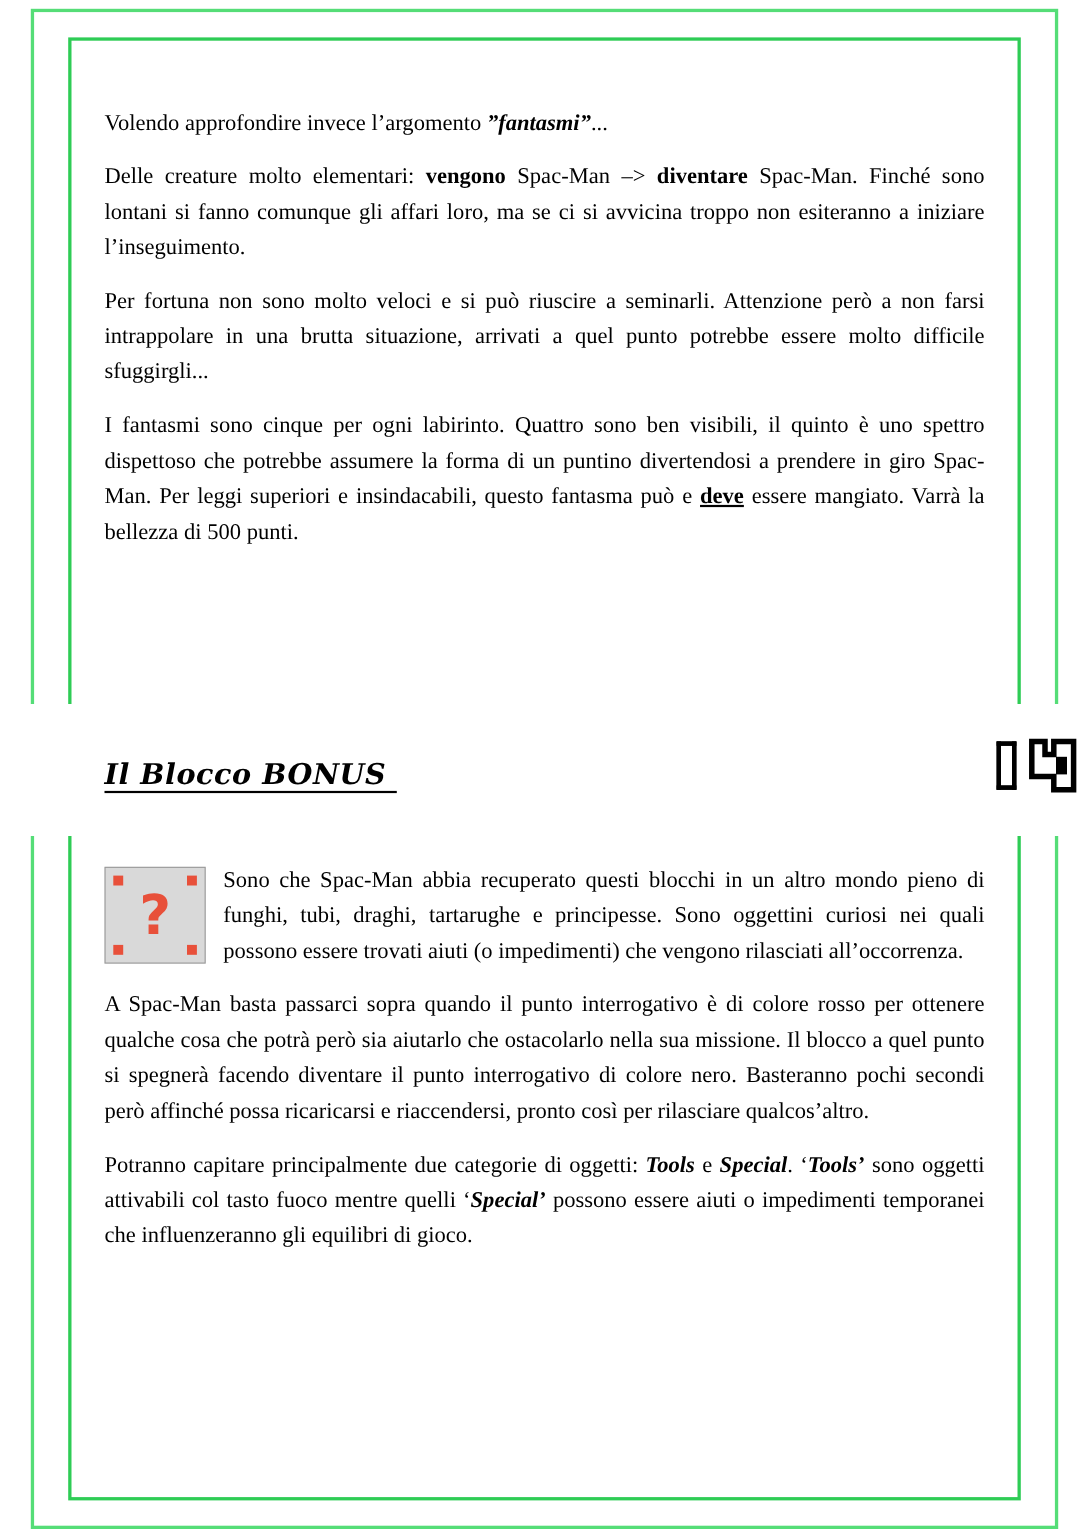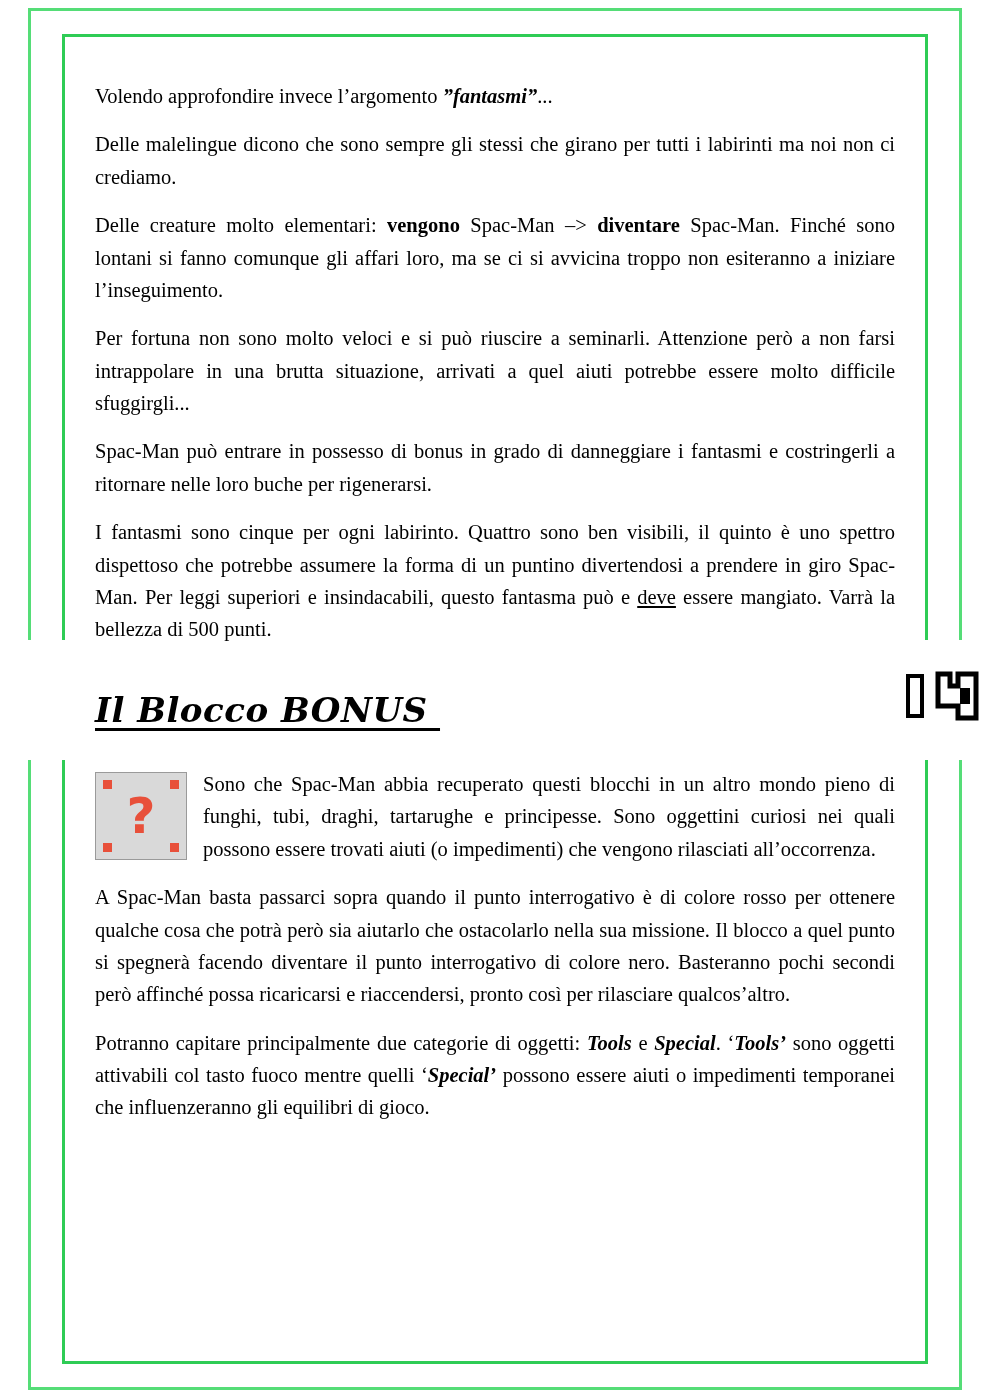--- a/index.html
+++ b/index.html
@@ -50,40 +50,40 @@
   }
 
   
   .content {
     position: absolute;
     left: 95px;
     top: 80px;
     width: 800px;
   }
   p {
-    margin: 0 0 16px 0;
+    margin: 16px 0 16px 0;
     font-size: 20.5px;
     line-height: 1.58;
     text-align: justify;
     text-justify: inter-word;
   }
   .i { }
   .b { font-weight: bold; }
   .bi { font-weight: bold; font-style: italic; }
-  .bu { font-weight: normal; text-decoration: underline; }
+  .bu { font-weight: bold; text-decoration: underline; }
 
   
   .section-head {
     position: absolute;
     left: 95px;
     top: 690px;
     font-family: "DejaVu Serif", serif;
     font-weight: bold;
     font-style: italic;
-    font-size: 34px;
+    font-size: 26px;
     letter-spacing: 0.5px;
     text-decoration: underline;
     text-underline-offset: 6px;
     white-space: pre;
   }
 
   
   .page-glyph {
     position: absolute;
     right: 10px;
@@ -141,31 +141,27 @@
 <div class="notch notch-l1"></div>
 <div class="notch notch-r1"></div>
 <div class="notch-line" style="left:28px; top:640px; width:3px; height:0;"></div>
 
 <div class="content">
 
   <p>
     <span>Volendo approfondire invece l’argomento </span><span class="bi">”fantasmi”</span><span>...</span>
   </p>
 
-  <p>Delle malelingue dicono che sono sempre gli stessi che girano per tutti i labirinti ma noi non ci crediamo.</p>
 
   <p>
     <span>Delle creature molto elementari: </span><span class="b">vengono</span><span class="i"> Spac-Man </span><span>–&gt; </span><span class="b">diventare</span><span class="i"> Spac-Man</span><span>. Finché sono lontani si fanno comunque gli affari loro, ma se ci si avvicina troppo non esiteranno a iniziare l’inseguimento.</span>
   </p>
 
-  <p>Per fortuna non sono molto veloci e si può riuscire a seminarli. Attenzione però a non farsi intrappolare in una brutta situazione, arrivati a quel aiuti potrebbe essere molto difficile sfuggirgli...</p>
-
-  <p>
-    <span class="i">Spac-Man</span><span> può entrare in possesso di bonus in grado di danneggiare i fantasmi e costringerli a ritornare nelle loro buche per rigenerarsi.</span>
-  </p>
+  <p>Per fortuna non sono molto veloci e si può riuscire a seminarli. Attenzione però a non farsi intrappolare in una brutta situazione, arrivati a quel punto potrebbe essere molto difficile sfuggirgli...</p>
+
 
   <p>
     <span>I fantasmi sono cinque per ogni labirinto. Quattro sono ben visibili, il quinto è uno spettro dispettoso che potrebbe assumere la forma di un puntino divertendosi a prendere in giro </span><span class="i">Spac-Man</span><span>. Per leggi superiori e insindacabili, questo fantasma può e </span><span class="bu">deve</span><span> essere mangiato. Varrà la bellezza di </span><span class="i">500 punti</span><span>.</span>
   </p>
 
 </div>
 
 <div class="section-head">Il Blocco BONUS </div>
 
 <svg class="page-glyph" viewBox="0 0 78 56" aria-hidden="true">

